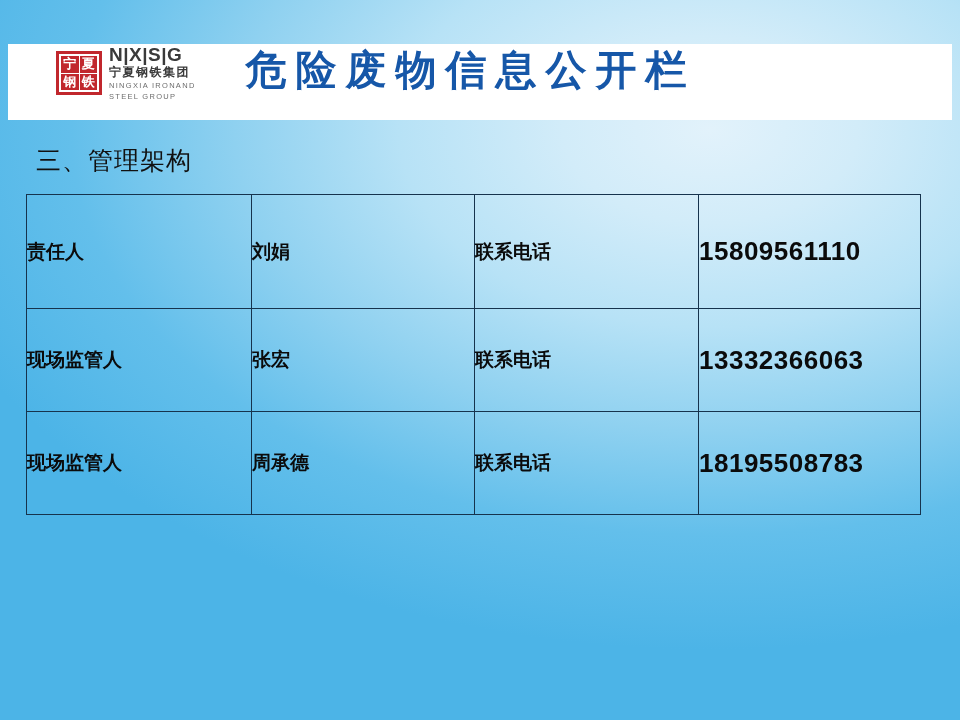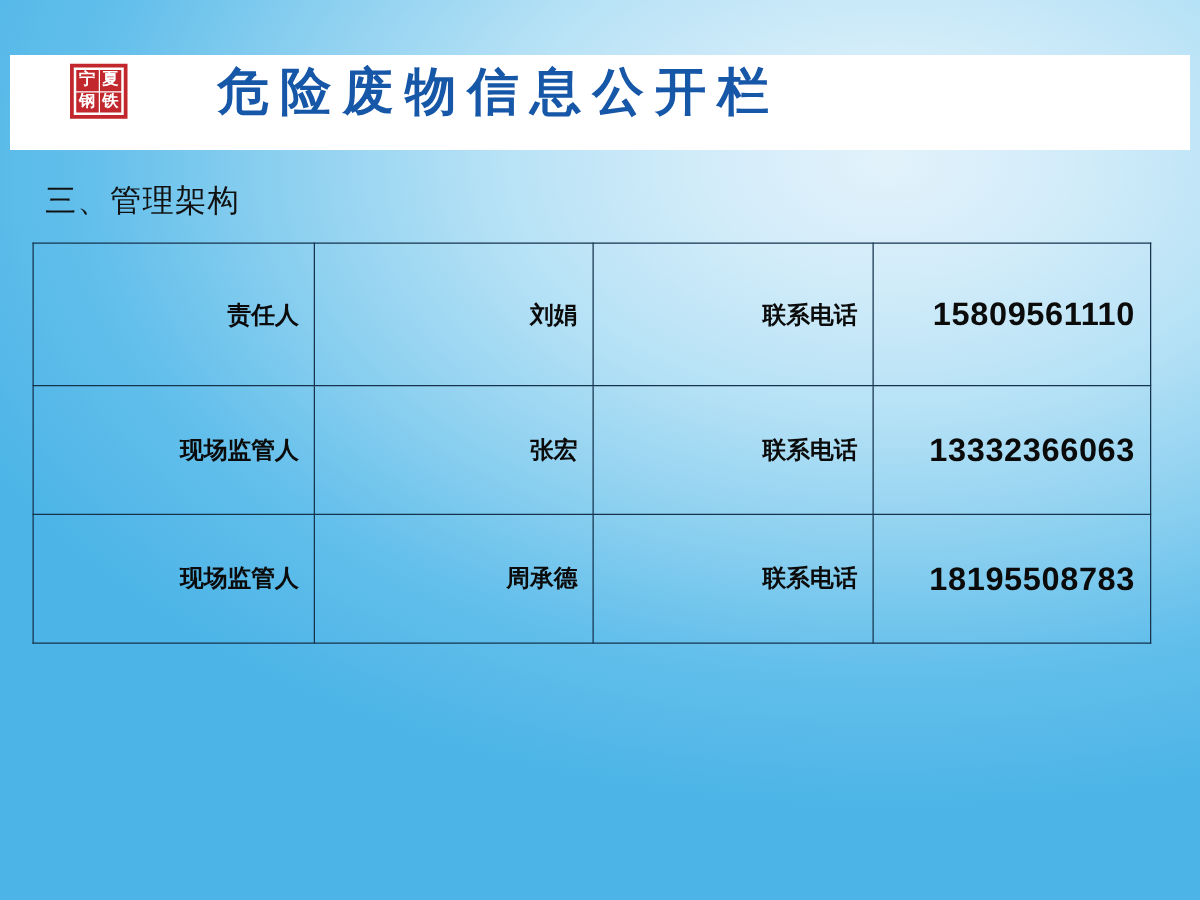--- a/index.html
+++ b/index.html
@@ -115,22 +115,22 @@
     font-family: "Liberation Sans", sans-serif;
     font-size: 7.5px;
     letter-spacing: 1.3px;
     color: #6d6d6d;
     line-height: 9px;
     margin-top: 2px;
     white-space: nowrap;
   }
 
   #banner-title {
-    margin-left: 72px;
-    font-family: Liberation Sans, sans-serif;
+    margin-left: 50px;
+    font-family: Liberation Mono, monospace;
     font-weight: bold;
     font-size: 41px;
     letter-spacing: 9px;
     color: #1657a8;
     white-space: nowrap;
     line-height: 48px;
   }
 
   
   #section-heading {
@@ -150,28 +150,28 @@
     position: absolute;
     left: 26px;
     top: 194px;
     width: 894px;
     height: 320px;
     border-collapse: collapse;
     table-layout: fixed;
   }
   #info-table td {
     border: 1.5px solid #16334d;
-    text-align: right;
+    text-align: left;
     vertical-align: middle;
     font-family: "DejaVu Sans", "Liberation Sans", sans-serif;
     font-weight: bold;
     font-size: 19px;
     color: #0b0b0b;
     background: transparent;
-    padding: 12px;
+    padding: 0;
   }
   #info-table td.phone {
     font-family: "Liberation Sans", sans-serif;
     font-size: 26px;
     letter-spacing: 0.5px;
   }
   .col-role  { width: 225px; }
   .col-name  { width: 223px; }
   .col-label { width: 224px; }
   .col-phone { width: 222px; }
@@ -191,20 +191,26 @@
 
       <div class="logo-wrap">
 
         <div class="seal">
           <span>宁</span>
           <span>夏</span>
           <span>钢</span>
           <span>铁</span>
         </div>
 
+        <div class="logo-text">
+          <div class="nxsig">N|X|S|G</div>
+          <div class="cn-name">宁夏钢铁集团</div>
+          <div class="en-name">NINGXIA IRONAND</div>
+          <div class="en-name">STEEL GROUP</div>
+        </div>
 
       </div>
 
       <div id="banner-title">危险废物信息公开栏</div>
 
     </div>
 
   </div>
 
   <div id="section-heading">三、管理架构</div>

